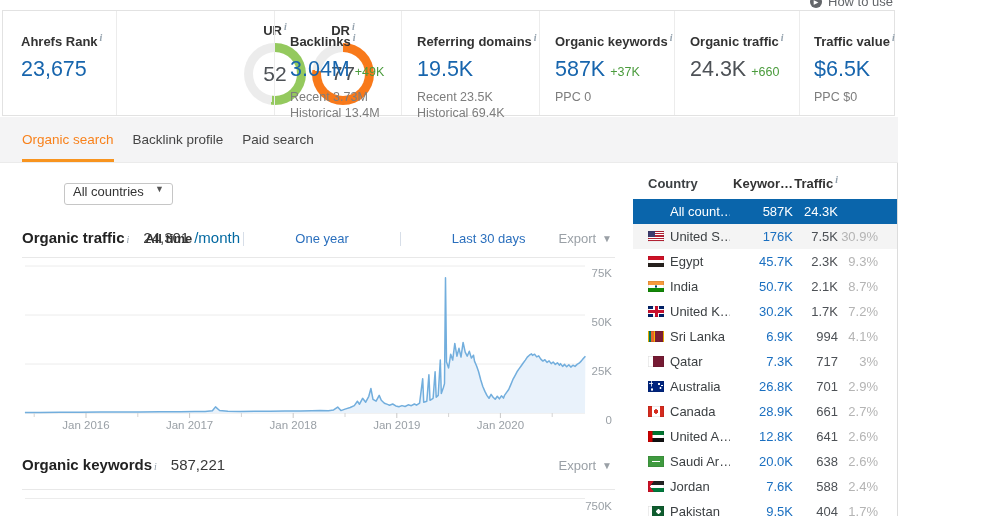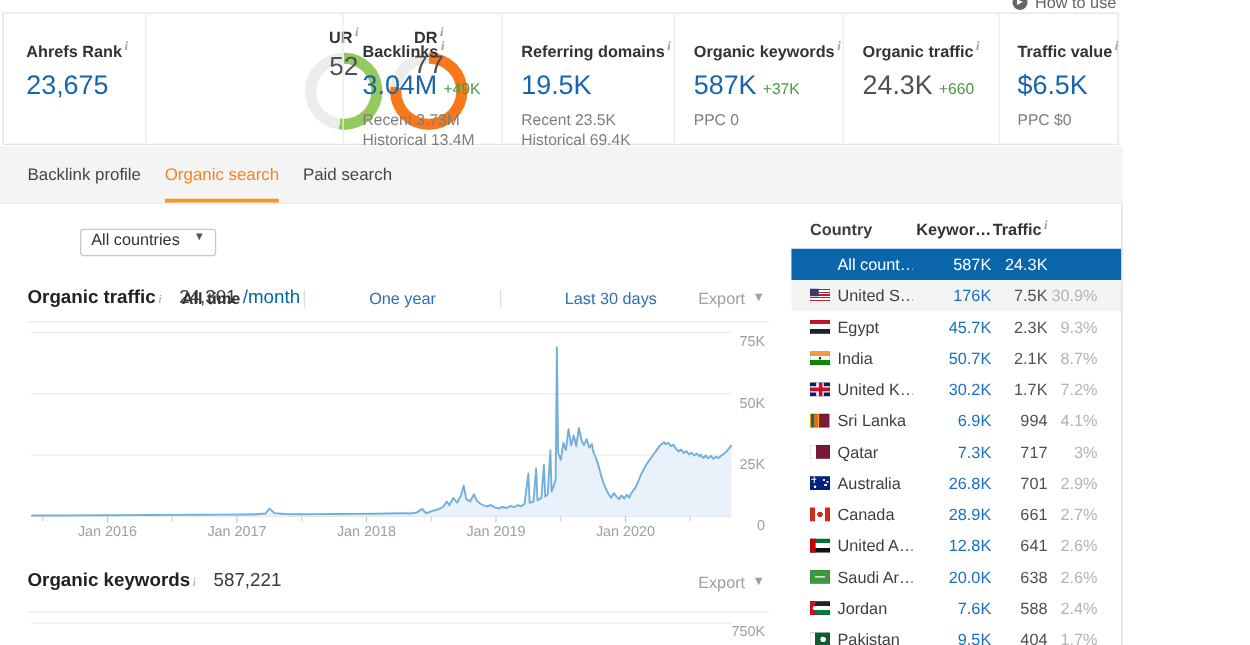--- a/index.html
+++ b/index.html
@@ -16,21 +16,21 @@
   .mlabel{font-weight:bold;font-size:13px;color:#333;white-space:nowrap}
   sup.i{font-family:"Liberation Serif",serif;font-style:italic;font-size:10px;color:#93a1ad;margin-left:2px}
   .mvalue{margin-top:8px;font-size:21.5px;color:#1765ad;white-space:nowrap;display:flex;align-items:baseline}
   .mvalue.muted{color:#4d5156}
   .delta{font-size:12.5px;color:#4a9b3c;margin-left:5px}
   .msub{margin-top:7px;line-height:16px;color:#7d7d7d;font-size:12.5px;white-space:nowrap}
   .msub div{margin:0}
   
   .gauge{position:absolute;width:64px;top:10px;text-align:center}
   .glabel{font-weight:bold;font-size:13px;color:#333}
-  .ring{width:62px;height:62px;border-radius:50%;margin:5px auto 0;display:flex;align-items:flex-start;justify-content:center;position:relative}
+  .ring{width:62px;height:62px;border-radius:50%;margin:5px auto 0;display:flex;align-items:center;justify-content:center;position:relative}
   .ring::before{content:"";position:absolute;inset:9px;background:#fff;border-radius:50%}
   .gnum{position:relative;font-size:21px;color:#4d5156}
   
   .tabbar{position:absolute;left:0;top:117px;width:898px;height:46px;background:#f4f4f5;border-bottom:1px solid #ebebeb;
           box-sizing:border-box;display:flex;align-items:stretch;padding-left:22px}
   .tab{display:flex;align-items:center;margin-right:19px;color:#454545;font-size:13.5px}
   .tab.active{color:#f8821c;border-bottom:3px solid #f8941f;padding-top:3px;box-sizing:border-box}
   
   .lpanel{position:absolute;left:0;top:163px;width:620px;height:353px}
   .select{position:absolute;left:64px;top:20px;width:109px;height:22px;border:1px solid #c6c6c6;border-radius:3px;
@@ -153,22 +153,22 @@
       <div class="mvalue">
           <span>$6.5K</span>
         </div>
       <div class="msub">
           <div>PPC $0</div>
         </div>
     </div>
   </div>
 
   <div class="tabbar">
+      <div class="tab active">Organic search</div>
       <div class="tab">Backlink profile</div>
-      <div class="tab active">Organic search</div>
       <div class="tab">Paid search</div>
     </div>
 
   <div class="lpanel">
     <div class="select">
       <span>All countries</span>
       <span class="caret">▼</span>
     </div>
 
     <div class="sechead" style="top:66px">

